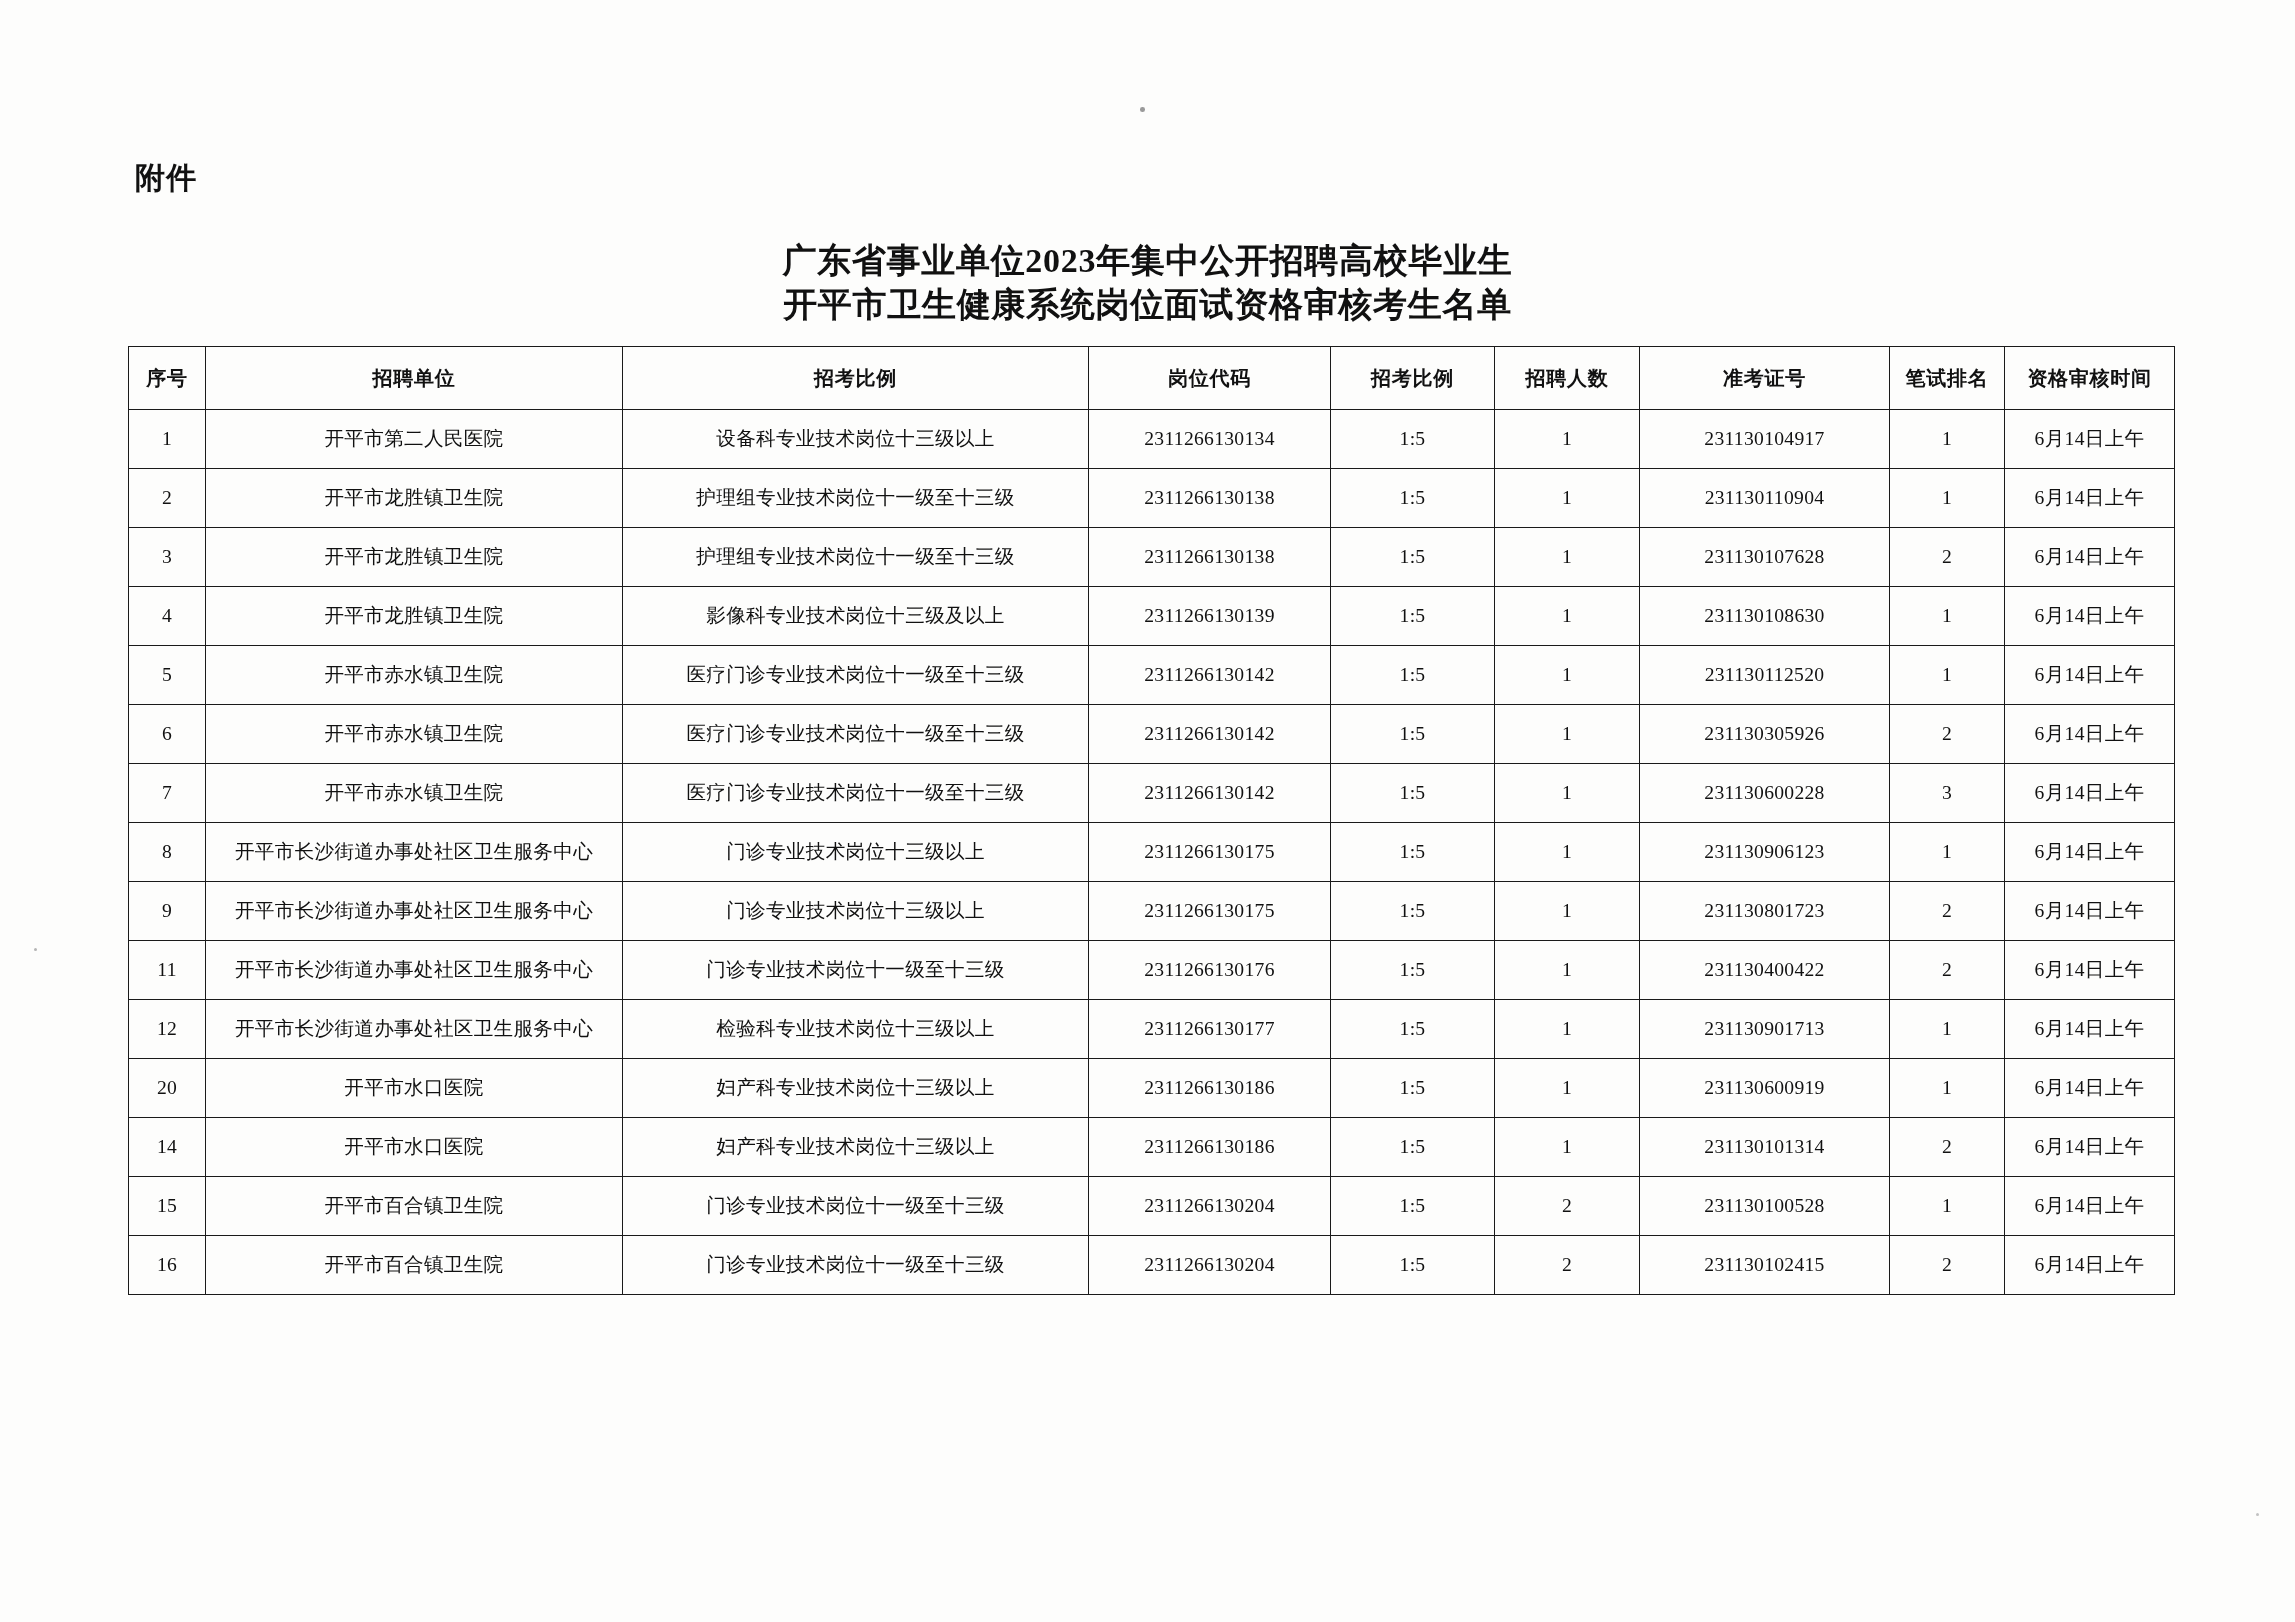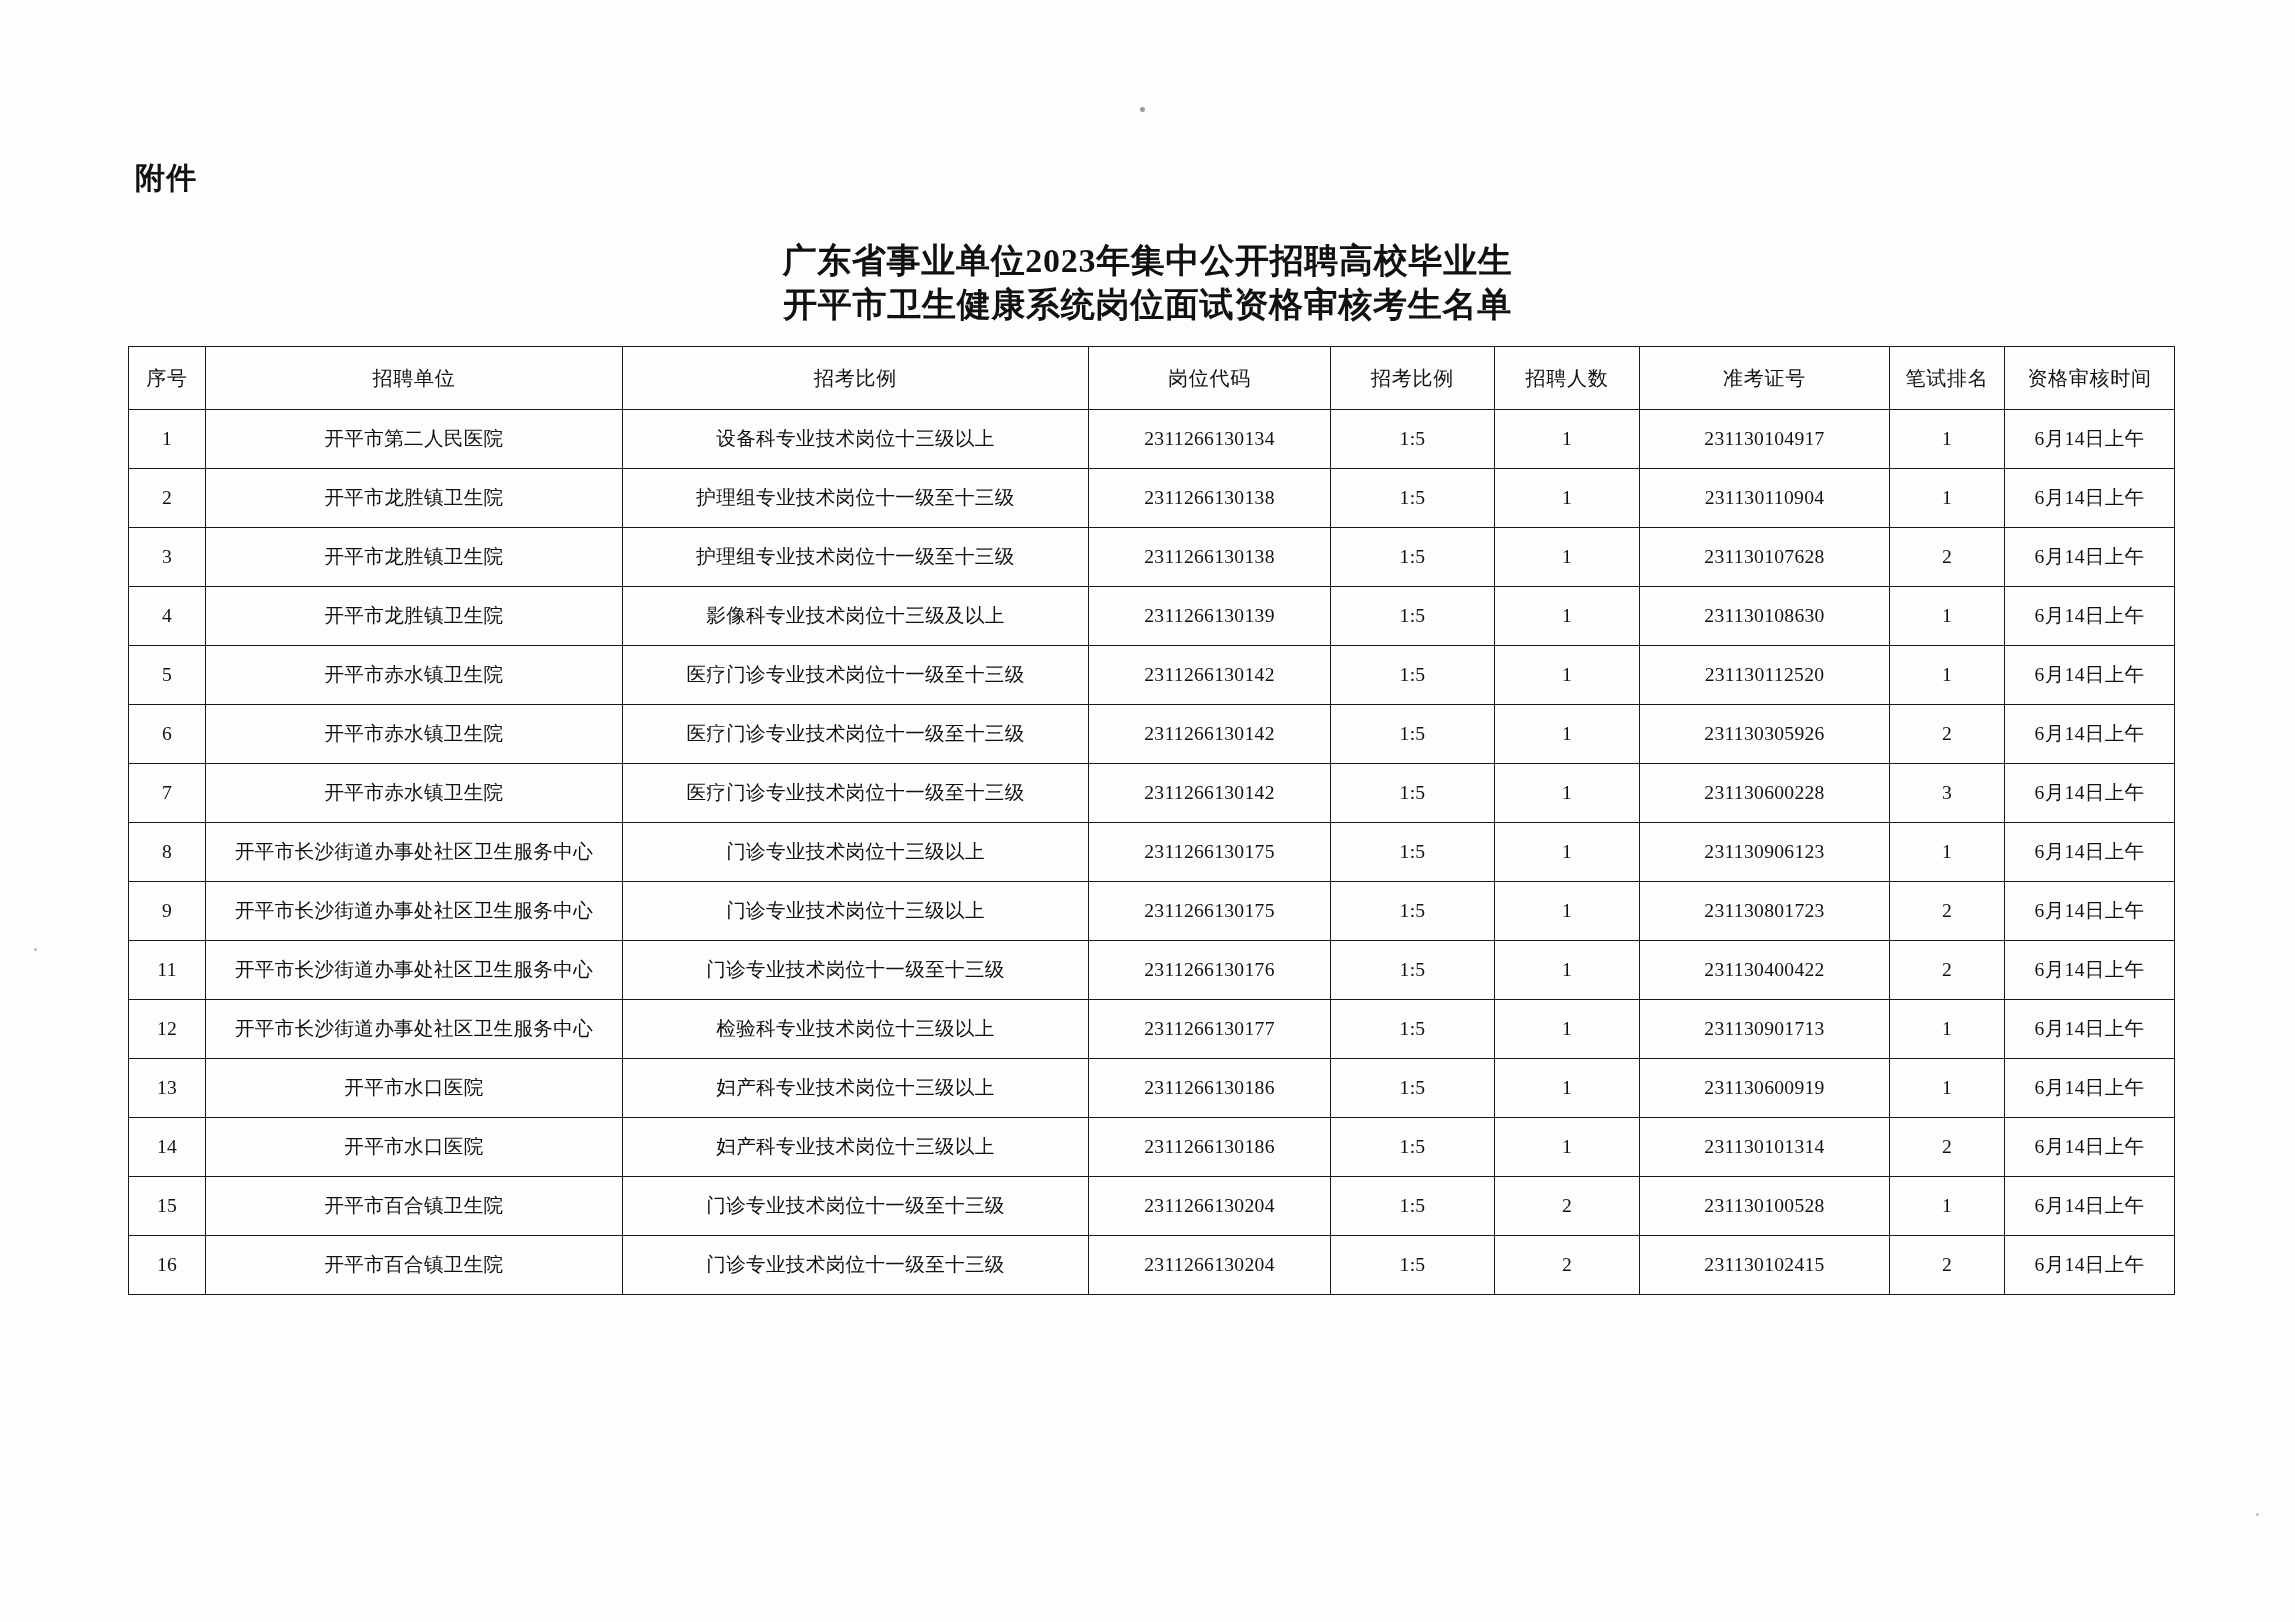--- a/index.html
+++ b/index.html
@@ -74,21 +74,21 @@
     border: 1.3px solid #1a1a1a;
     text-align: center;
     vertical-align: middle;
     font-size: 19.6px;
     line-height: 1.2;
     padding: 0 2.6px;
     font-family: "Liberation Serif", "DejaVu Serif", serif;
   }
   table.roster thead th {
     height: 62px;
-    font-weight: normal;
+    font-weight: bold;
     font-size: 20px;
     letter-spacing: 0.7px;
   }
   table.roster tbody td {
     height: 58px;
     font-weight: normal;
     letter-spacing: 0.3px;
   }
   table.roster tbody td.num,
   table.roster tbody td.code,
@@ -266,21 +266,21 @@
             <td class="unit">开平市长沙街道办事处社区卫生服务中心</td>
             <td class="post">检验科专业技术岗位十三级以上</td>
             <td class="code">2311266130177</td>
             <td class="ratio">1:5</td>
             <td class="count">1</td>
             <td class="ticket">231130901713</td>
             <td class="rank">1</td>
             <td class="date">6月14日上午</td>
           </tr>
           <tr>
-            <td class="num">13</td>
+            <td class="num">20</td>
             <td class="unit">开平市水口医院</td>
             <td class="post">妇产科专业技术岗位十三级以上</td>
             <td class="code">2311266130186</td>
             <td class="ratio">1:5</td>
             <td class="count">1</td>
             <td class="ticket">231130600919</td>
             <td class="rank">1</td>
             <td class="date">6月14日上午</td>
           </tr>
           <tr>

